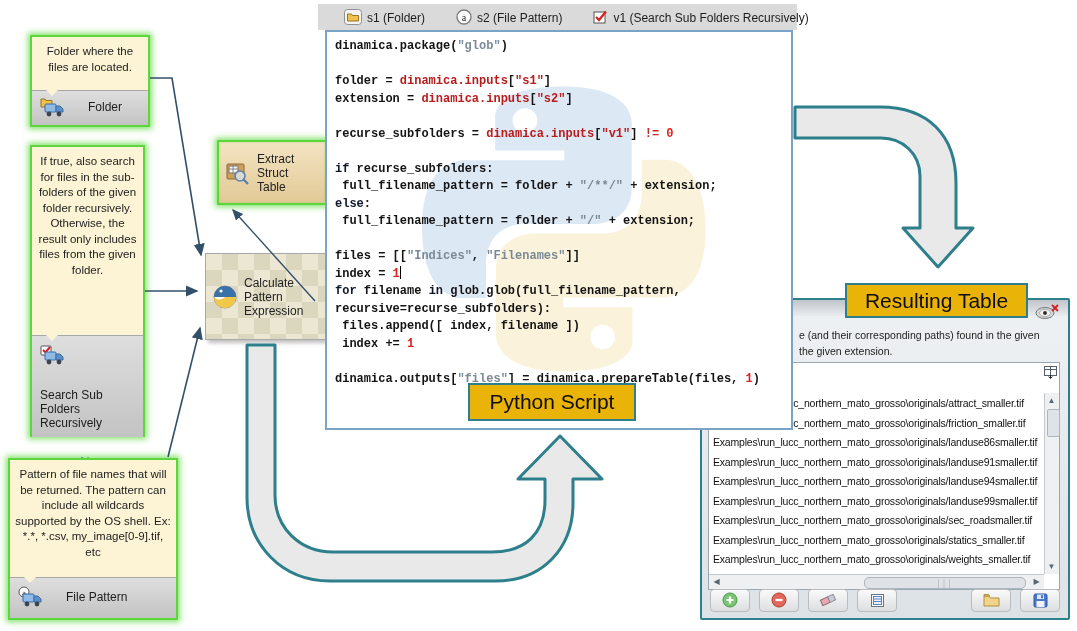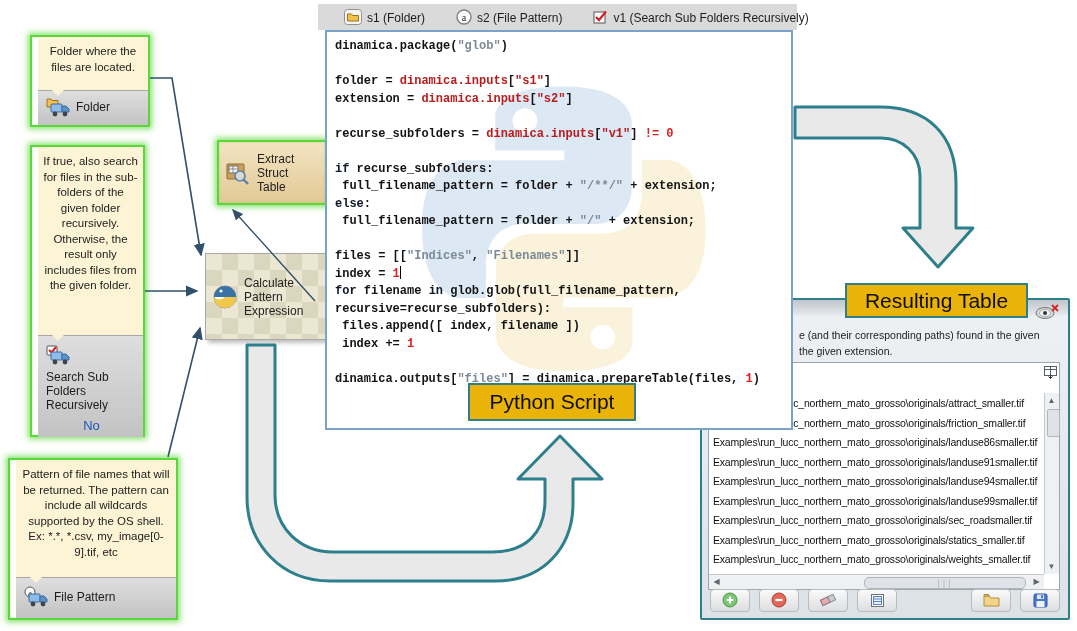--- a/index.html
+++ b/index.html
@@ -1,27 +1,27 @@
 <!DOCTYPE html>
 <html><head>
 <meta charset="utf-8">
 <style>
   html,body{margin:0;padding:0;background:#fff;}
   #canvas{position:relative;width:1077px;height:631px;background:#fff;overflow:hidden;
           font-family:"Liberation Sans",sans-serif;}
 
   
   .node{position:absolute;box-sizing:border-box;}
-  .glow{border:2px solid #5bd73c;box-shadow:0 0 6px 2px rgba(91,215,60,.75), inset 0 0 2px rgba(91,215,60,.5);padding-left:6px;}
+  .glow{border:2px solid #5bd73c;box-shadow:0 0 6px 2px rgba(91,215,60,.75), inset 0 0 2px rgba(91,215,60,.5);}
   .tip{position:relative;background:#fcf4d4;color:#222;font-size:11.5px;line-height:15.5px;
        text-align:center;padding:7px 5px 4px 5px;box-sizing:border-box;}
   .tip::after{content:'';position:absolute;left:14px;bottom:-6px;border:6px solid transparent;
        border-top-color:#fcf4d4;border-bottom:0;}
   .nbody{background:linear-gradient(#dedede,#c3c3c3);border-top:1px solid #a8a8a8;
-       display:flex;align-items:flex-start;padding:8px 6px 4px 8px;gap:4px;box-sizing:border-box;
+       display:flex;align-items:flex-start;padding:8px 6px 4px 8px;gap:22px;box-sizing:border-box;
        font-size:12px;color:#1c1c1c;}
   .node-folder{left:30px;top:35px;width:120px;height:92px;}
   .node-folder .tip{height:53px;}
   .node-folder .nbody{height:35px;align-items:center;padding-top:2px;}
   .node-search{left:30px;top:145px;width:115px;height:292px;}
   .node-search .tip{height:188px;}
   .node-search .nbody{height:102px;flex-wrap:wrap;}
   .node-pattern{left:8px;top:458px;width:170px;height:162px;}
   .node-pattern .tip{height:117px;font-size:11.5px;}
   .node-pattern .nbody{height:41px;align-items:center;padding-top:2px;}

